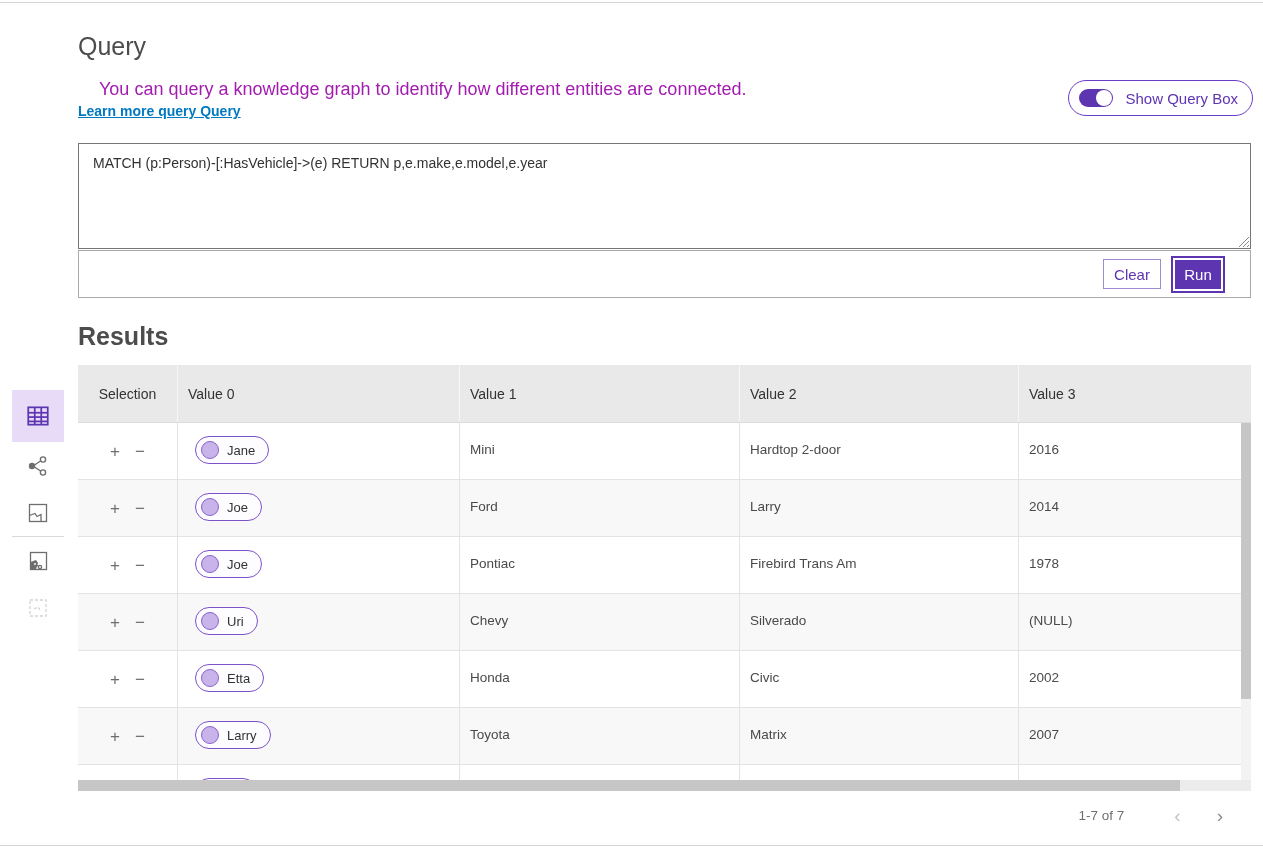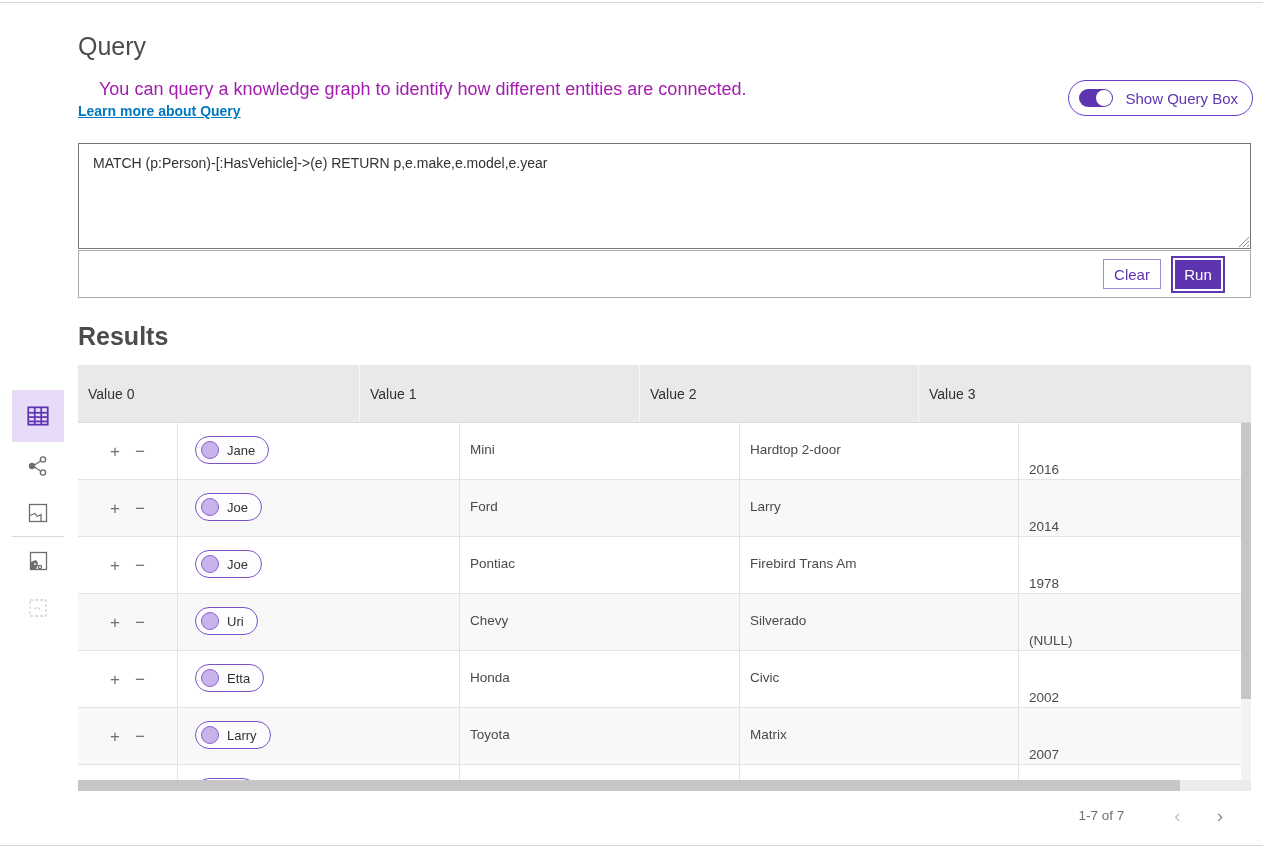--- a/index.html
+++ b/index.html
@@ -55,21 +55,21 @@
               border-right:1px solid #f7f7f7; padding-left:10px; }
   .t-h-cell:last-child { border-right:none; }
   .col-0 { width:100px; } .col-1 { width:282px; } .col-2 { width:280px; } .col-3 { width:279px; } .col-4 { width:232px; }
   .t-h-cell.col-0 { justify-content:center; padding-left:0; }
 
   .t-body { height:357px; overflow:hidden; position:relative; border-top:1px solid #dcdcdc; }
   .t-row { display:flex; height:57px; box-sizing:border-box; border-bottom:1px solid #e3e3e3; background:#fff; }
   .t-row:nth-child(even) { background:#f8f8f8; }
   .t-cell { box-sizing:border-box; border-right:1px solid #e3e3e3; font-size:13.5px; color:#4a4a4a;
             padding:19px 0 0 10px; overflow:hidden; white-space:nowrap; }
-  .t-cell:last-child { border-right:none;margin-top:20px; }
+  .t-cell:last-child { border-right:none; }
   .sel-cell { display:flex; align-items:center; justify-content:center; gap:15px; padding:0; }
   .sel-btn { background:none; border:none; color:#6e6e6e; font-size:17px; line-height:1; padding:0; cursor:pointer;
              font-family:"Liberation Sans", sans-serif; }
   .chip-cell { padding:13px 0 0 17px; }
   .chip { display:inline-flex; align-items:center; height:28px; box-sizing:border-box; min-width:62px;
           border:1.5px solid #7c52c9; border-radius:15px; background:#fdfcff;
           padding:0 13px 0 5px; gap:8px; cursor:pointer; }
   .chip-dot { width:18px; height:18px; border-radius:50%; background:#c8b3ea; border:1.5px solid #8a63cc;
               box-sizing:border-box; flex:none; }
   .chip-label { font-size:13px; color:#323232; }
@@ -89,21 +89,21 @@
   .pg-next { color:#8d8d8d; }
 </style>
 </head>
 <body>
 
 <div class="page-top-line"></div>
 <div class="page-bottom-line"></div>
 
 <div class="query-title">Query</div>
 <div class="query-desc">You can query a knowledge graph to identify how different entities are connected.</div>
-<a class="query-link">Learn more about Query</a>
+<a class="query-link">Learn more query Query</a>
 
 <div class="toggle-pill">
   <span class="switch">
     <span class="switch-knob"></span>
   </span>
   <span class="toggle-label">Show Query Box</span>
 </div>
 
 <textarea class="query-textarea" spellcheck="false" style="">MATCH (p:Person)-[:HasVehicle]-&gt;(e) RETURN p,e.make,e.model,e.year</textarea>
 <svg class="resize-grip" viewBox="0 0 12 12">
@@ -160,20 +160,21 @@
   <div class="side-item plain">
     <svg width="24" height="24" viewBox="0 0 24 24" fill="none" stroke="#d4d4d4" stroke-width="1.3" stroke-dasharray="3 2">
       <rect x="4" y="4" width="16" height="16"></rect>
       <path d="M8 13 L12 11 L14 14"></path>
     </svg>
   </div>
 </div>
 
 <div class="results-table">
   <div class="t-header">
+    <div class="t-h-cell col-0">Selection</div>
     <div class="t-h-cell col-1">Value 0</div>
     <div class="t-h-cell col-2">Value 1</div>
     <div class="t-h-cell col-3">Value 2</div>
     <div class="t-h-cell col-4">Value 3</div>
   </div>
 
   <div class="t-body">
 
   <div class="t-row">
     <div class="t-cell col-0 sel-cell">

